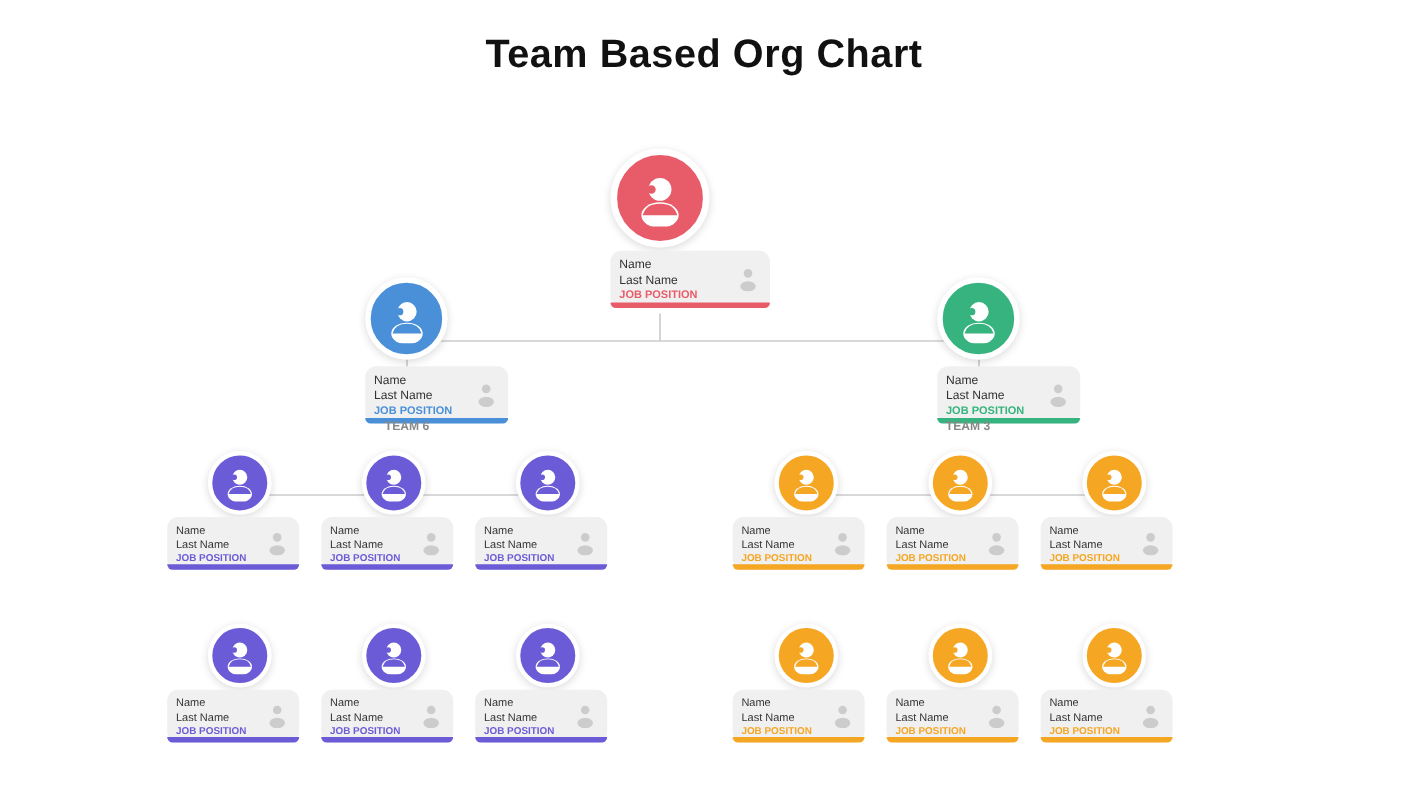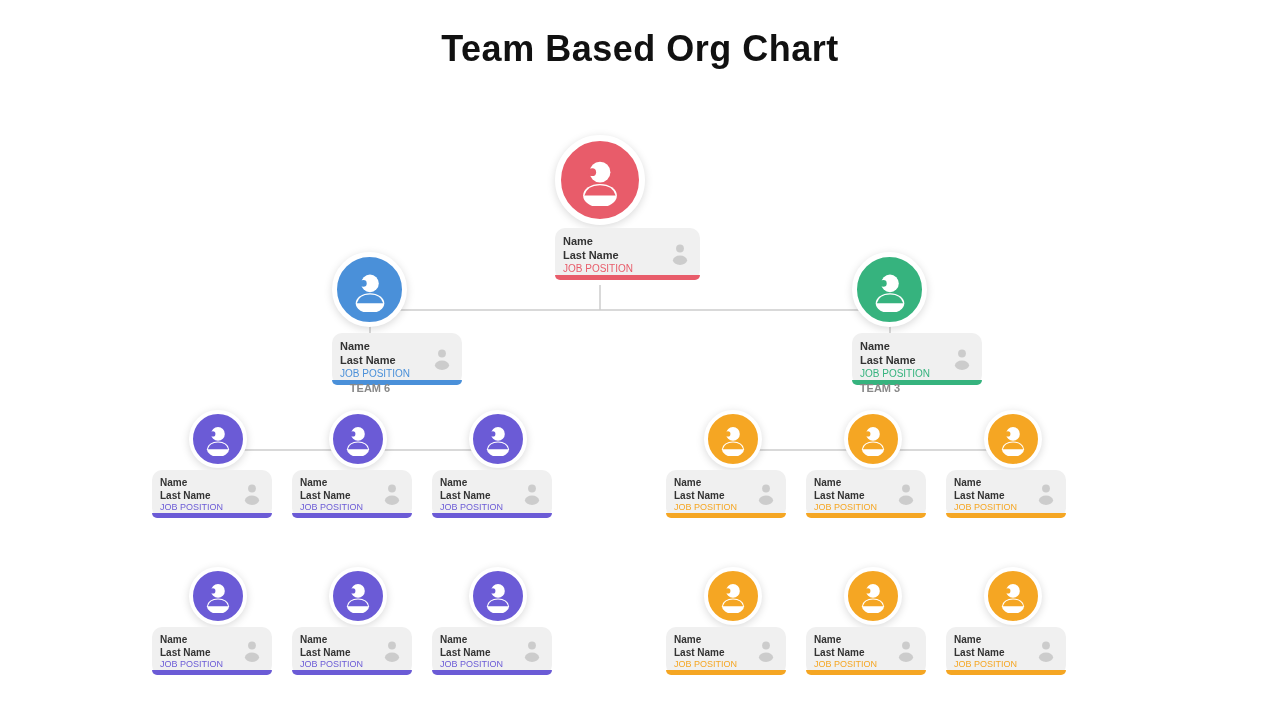--- a/index.html
+++ b/index.html
@@ -48,28 +48,28 @@
       gap: 6px;
       min-width: 120px;
     }
 
     .org-card .card-text {
       flex: 1;
     }
 
     .org-card .card-text .name-line {
       font-size: 11px;
-      font-weight: 700;
+      font-weight: 400;
       color: #333;
       line-height: 1.3;
     }
 
     .org-card .card-text .job-position {
       font-size: 10px;
-      font-weight: 400;
+      font-weight: 700;
       text-transform: uppercase;
     }
 
     .org-card .person-icon {
       width: 20px;
       height: 22px;
       opacity: 0.4;
     }
 
     .org-card .bottom-bar {

